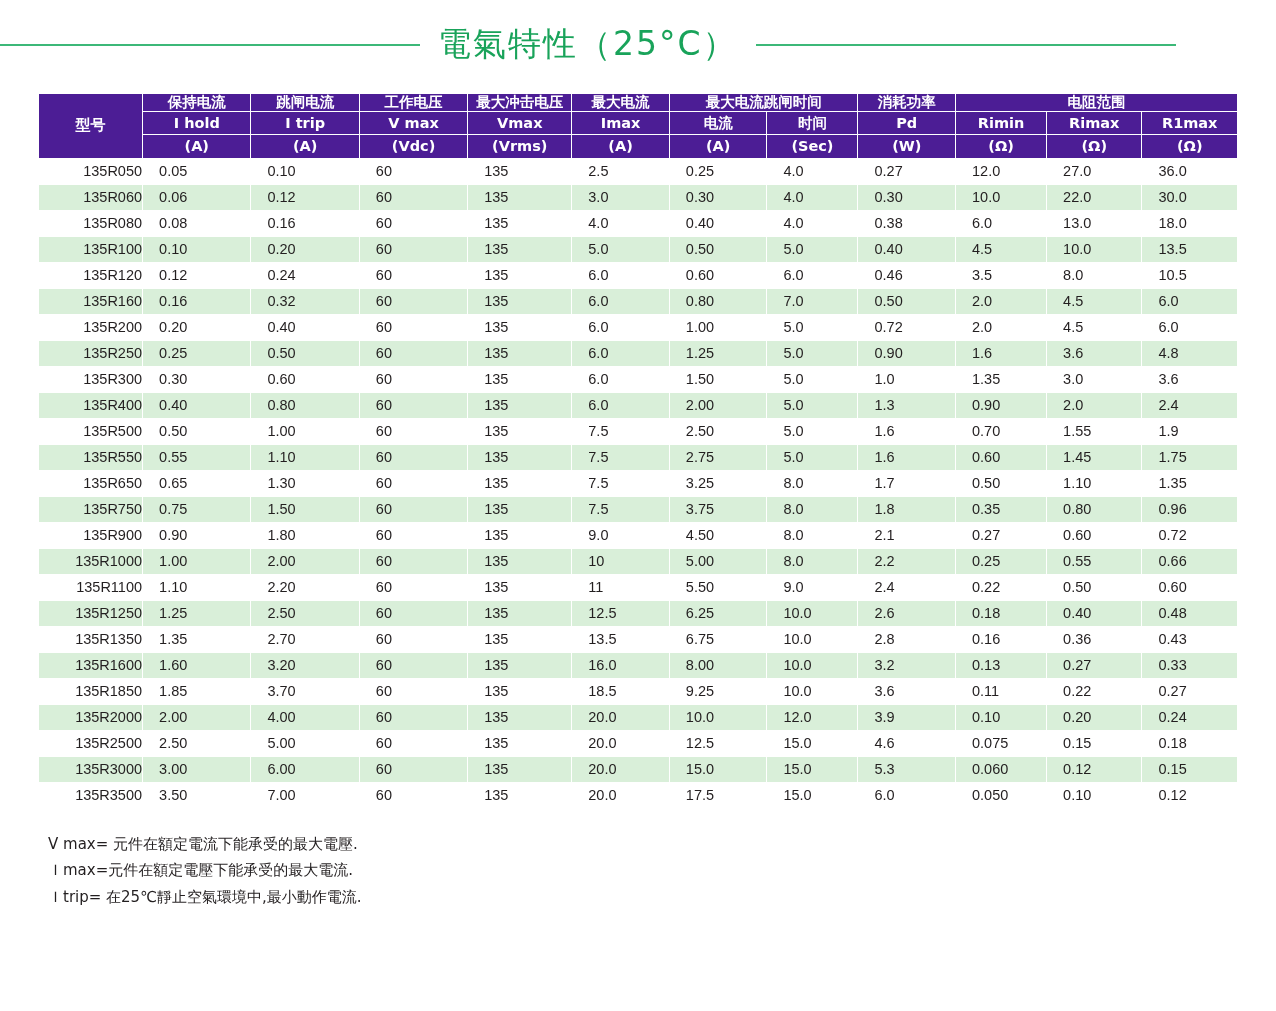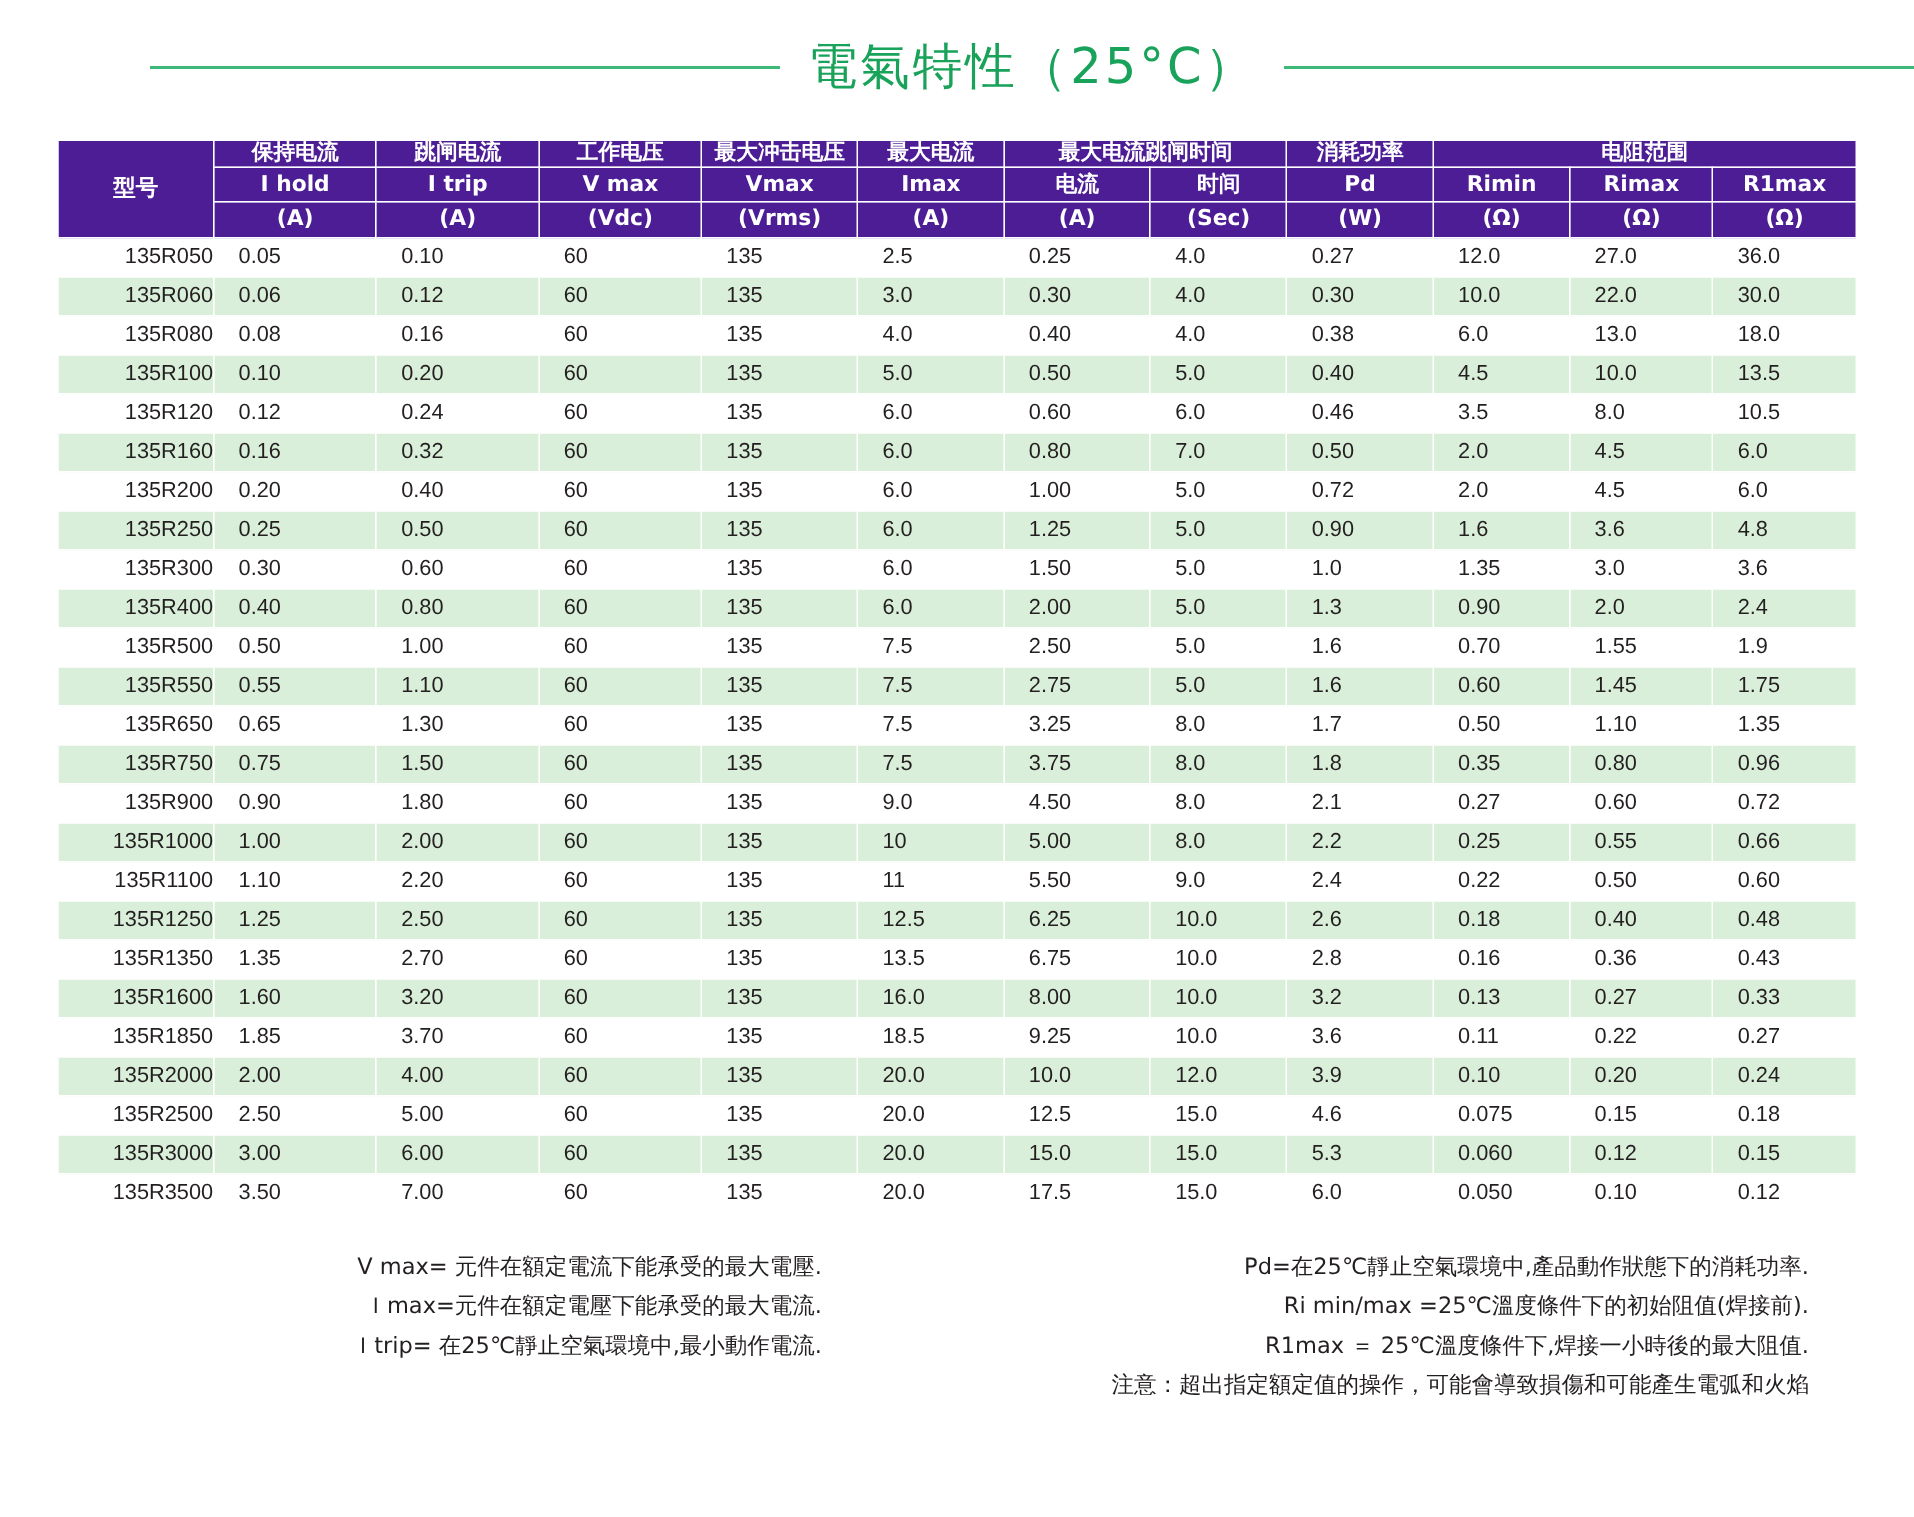--- a/index.html
+++ b/index.html
@@ -17,21 +17,21 @@
   .page {
     position: relative;
     width: 1276px;
     height: 1011px;
   }
 
   
   .title-row {
     display: flex;
     align-items: center;
-    justify-content: flex-end;
+    justify-content: flex-start;
     gap: 18px;
     padding-top: 22px;
   }
   .title-rule {
     height: 2px;
     background: #3cb878;
     flex: 0 0 auto;
   }
   .title-rule.left { width: 420px; }
   .title-rule.right { width: 420px; }
@@ -110,21 +110,20 @@
     display: flex;
     margin: 22px 0 0 0;
     padding-left: 48px;
     gap: 18px;
   }
   .notes-col {
     font-size: 15px;
     line-height: 1.75;
     color: #231f20;
     font-family: "DejaVu Sans", "Liberation Sans", sans-serif;
-    text-align: right;
   }
   .notes-col.left { width: 500px; }
   .notes-col.right { width: 640px; }
   .note-line { white-space: nowrap; }
 </style>
 </head>
 <body>
 
 <div class="page">
 
@@ -543,21 +542,15 @@
         </tbody>
     </table>
   </div>
 
   <div class="notes">
     <div class="notes-col left" id="notes-left">
         <div class="note-line">V max= 元件在額定電流下能承受的最大電壓.</div>
         <div class="note-line">Ｉmax=元件在額定電壓下能承受的最大電流.</div>
         <div class="note-line">Ｉtrip= 在25℃靜止空氣環境中,最小動作電流.</div>
       </div>
-    <div class="notes-col right" id="notes-right">
-        <div class="note-line">Pd=在25℃靜止空氣環境中,產品動作狀態下的消耗功率.</div>
-        <div class="note-line">Ri min/max  =25℃溫度條件下的初始阻值(焊接前).</div>
-        <div class="note-line">R1max ＝ 25℃溫度條件下,焊接一小時後的最大阻值.</div>
-        <div class="note-line">注意：超出指定額定值的操作，可能會導致損傷和可能產生電弧和火焰</div>
-      </div>
   </div>
 
 </div>
 
 </body></html>

